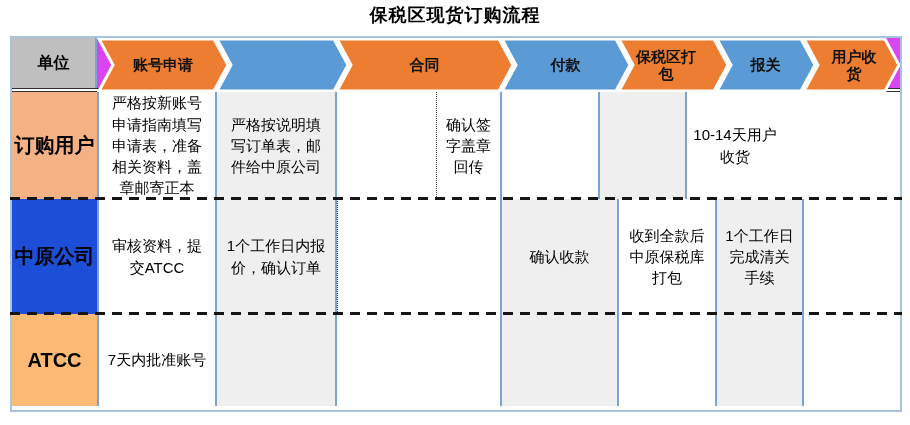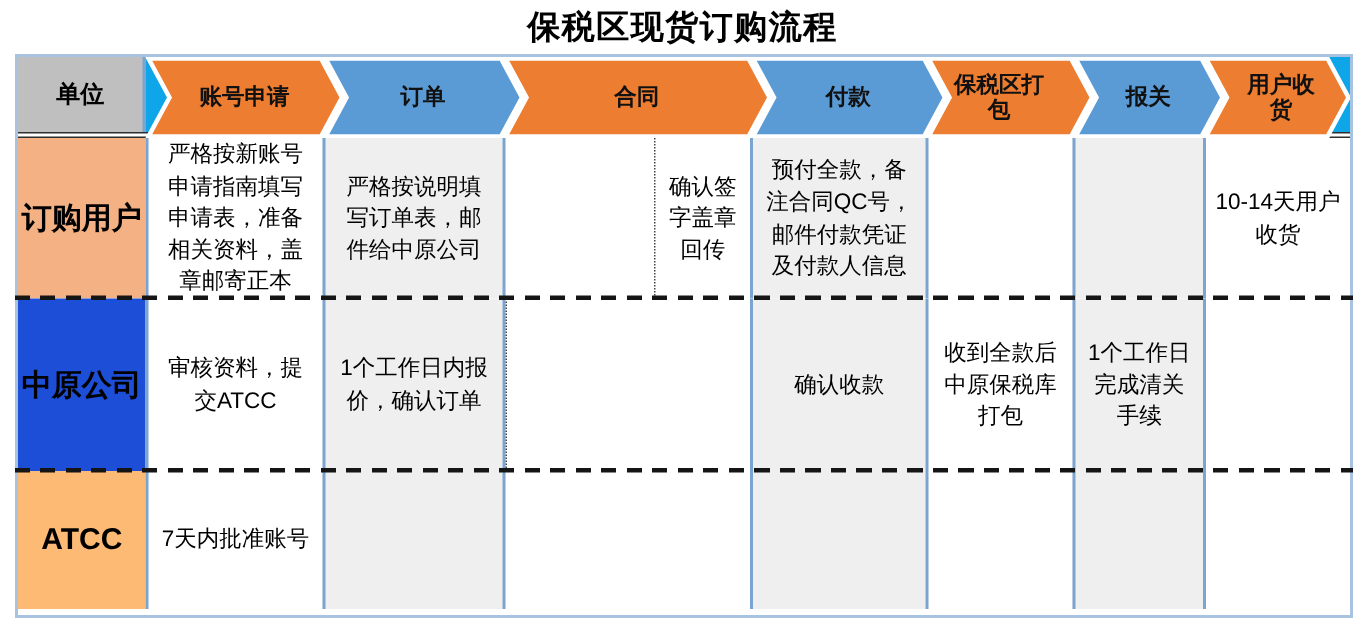--- a/index.html
+++ b/index.html
@@ -15,42 +15,42 @@
   }
   .canvas{
     position:relative;
     width:910px;height:425px;
     background:#fff;
     overflow:hidden;
   }
   .title{
     position:absolute;top:3px;left:0;width:100%;
     text-align:center;
-    font-size:22px;font-weight:bold;color:#000;
+    font-size:18px;font-weight:bold;color:#000;
     letter-spacing:1px;
   }
   .table{
     position:absolute;left:10px;top:36px;
     width:892px;height:376px;
     border:2px solid var(--outer);
     background:#fff;
   }
   
   .header{
     display:flex;height:54px;background:#fff;
     border-bottom:4px double #2f2f2f;
   }
   .unit-cell{
     width:85px;flex:0 0 85px;
     background:#bfbfbf;
     border-right:2px solid var(--line);
     display:flex;align-items:center;justify-content:center;
     font-weight:bold;font-size:16px;
   }
-  .strip{flex:1;position:relative;background:#0ea5e9;}
+  .strip{flex:1;position:relative;background:#d946ef;}
   .strip svg{position:absolute;left:0;top:0;}
   .chev-label{
     position:absolute;top:0;height:54px;
     display:flex;align-items:center;justify-content:center;
     text-align:center;
     font-weight:bold;font-size:15px;line-height:1.15;
     color:#111;z-index:3;
   }
   .cl1{left:16px;width:100px;}
   .cl2{left:134px;width:102px;}
@@ -117,38 +117,36 @@
         <svg width="803" height="54" viewBox="0 0 803 54">
           <polygon points="2,1 117,1 131,27 117,53 2,53 16,27" stroke="#ffffff" stroke-width="3" fill="#ED7D31"></polygon>
           <polygon points="120,1 237,1 251,27 237,53 120,53 134,27" stroke="#ffffff" stroke-width="3" fill="#5B9BD5"></polygon>
           <polygon points="240,1 402,1 416,27 402,53 240,53 254,27" stroke="#ffffff" stroke-width="3" fill="#ED7D31"></polygon>
           <polygon points="405,1 519,1 533,27 519,53 405,53 419,27" stroke="#ffffff" stroke-width="3" fill="#5B9BD5"></polygon>
           <polygon points="522,1 617,1 631,27 617,53 522,53 536,27" stroke="#ffffff" stroke-width="3" fill="#ED7D31"></polygon>
           <polygon points="620,1 704,1 718,27 704,53 620,53 634,27" stroke="#ffffff" stroke-width="3" fill="#5B9BD5"></polygon>
           <polygon points="707,1 788,1 802,27 788,53 707,53 721,27" stroke="#ffffff" stroke-width="3" fill="#ED7D31"></polygon>
         </svg>
         <div class="chev-label cl1">账号申请</div>
-        <div class="chev-label cl2">订单</div>
         <div class="chev-label cl3">合同</div>
         <div class="chev-label cl4">付款</div>
         <div class="chev-label cl5">保税区打包</div>
         <div class="chev-label cl6">报关</div>
         <div class="chev-label cl7">用户收货</div>
       </div>
     </div>
 
     <div class="row r1">
       <div class="lane-label" style="background: rgb(244, 177, 131);">订购用户</div>
       <div class="cell col1">严格按新账号申请指南填写申请表，准备相关资料，盖章邮寄正本</div>
       <div class="cell col2 shade">严格按说明填写订单表，邮件给中原公司</div>
       <div class="cell col3 c3-split">
         <div class="c3l"></div>
         <div class="c3r">确认签字盖章回传</div>
       </div>
-      <div class="cell col4 shade">预付全款，备注合同QC号，邮件付款凭证及付款人信息</div>
       <div class="cell col5"></div>
       <div class="cell col6 shade"></div>
       <div class="cell col7">10-14天用户收货</div>
     </div>
 
     <div class="row r2 dashed">
       <div class="lane-label" style="background: #1d4ed8;">中原公司</div>
       <div class="cell col1">审核资料，提交ATCC</div>
       <div class="cell col2 shade">1个工作日内报价，确认订单</div>
       <div class="cell col3 c3-split">

